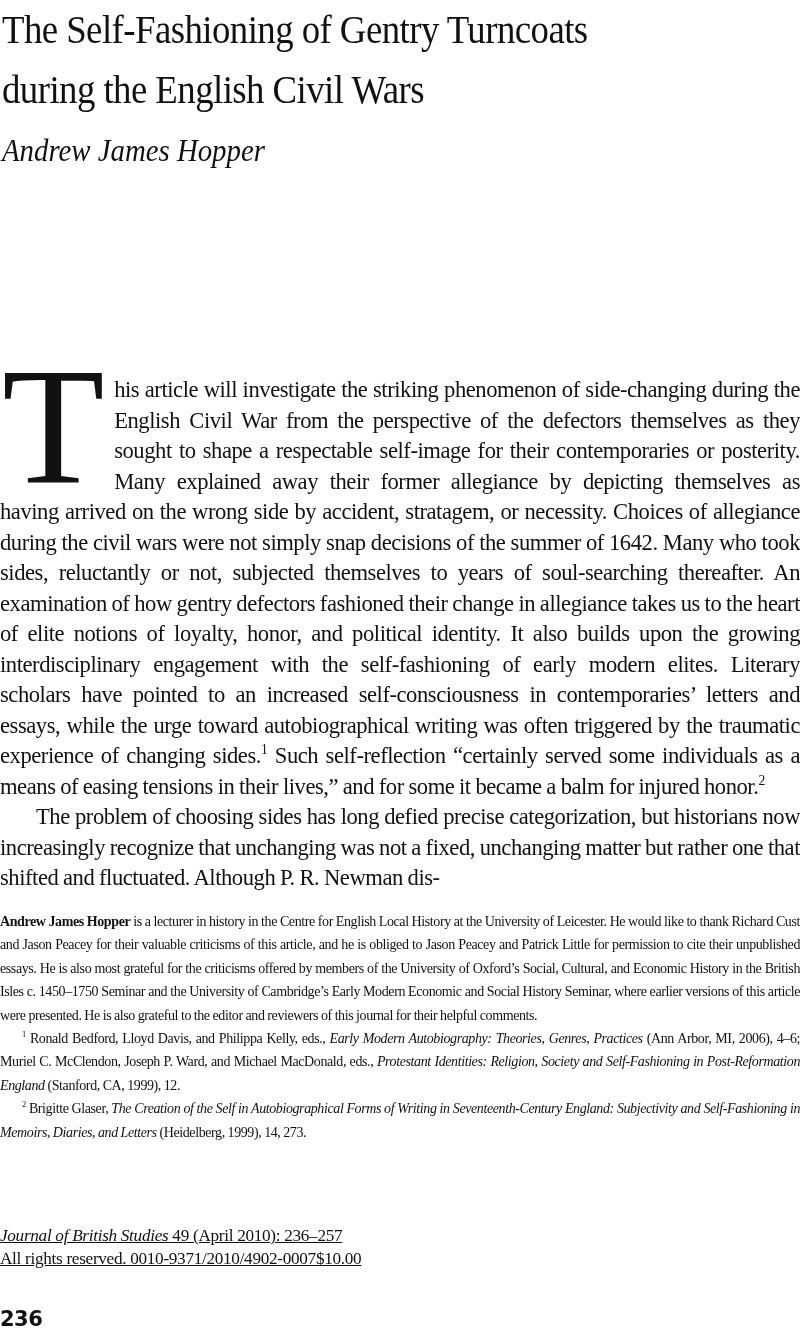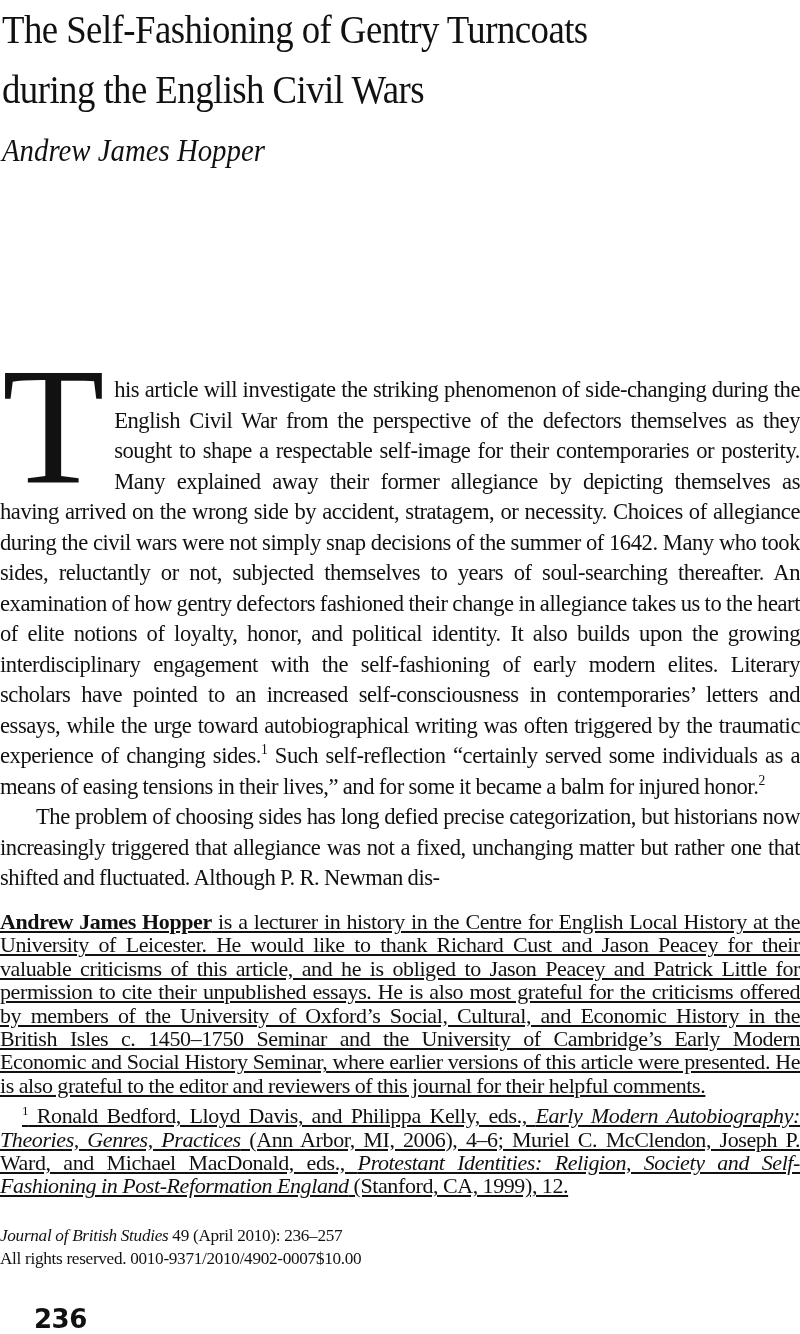--- a/index.html
+++ b/index.html
@@ -25,56 +25,57 @@
   }
   .body-text p { margin: 0; }
   .body-text p.indent { text-indent: 36px; }
   .dropcap {
     float: left; font-size: 168px; line-height: 112px; height: 122px;
     margin: -5px 10px 0 2px; padding-top: 0; font-weight: normal;
   }
   sup { font-size: 60%; line-height: 0; vertical-align: super; }
   .notes {
     position: absolute; left: 0; top: 910px; width: 800px;
-    font-size: 22px; line-height: 23.4px; text-align: justify;
-    letter-spacing: -0.4px; word-spacing: -0.3px; text-decoration: underline;
+    font-size: 14px; line-height: 23.4px; text-align: justify;
+    letter-spacing: -0.4px; word-spacing: -0.3px;
   }
   .notes p { margin: 0; }
-  .notes p.fn { text-indent: 22px; margin-top: 7px; }
+  .notes p.fn { text-indent: 22px; }
   .notes b { font-weight: bold; }
   .notes i { font-style: italic; }
   .imprint {
     position: absolute; left: 0; top: 1224px; width: 800px;
-    font-size: 17.2px; line-height: 23.4px; letter-spacing: -0.3px;
+    font-size: 17.2px; line-height: 23.4px; letter-spacing: -0.3px; text-decoration: underline;
   }
   .imprint div { white-space: nowrap; }
   .folio {
     position: absolute; left: 0; top: 1306px;
-    font-family: "DejaVu Sans", sans-serif; font-weight: bold; font-size: 26px;
-    line-height: 26px; letter-spacing: -0.5px; padding-left: 34px;
+    font-family: "DejaVu Sans", sans-serif; font-weight: bold; font-size: 21px;
+    line-height: 26px; letter-spacing: -0.5px;
   }
 </style>
 </head>
 <body>
 
 <h1 class="title">
   <div>The Self-Fashioning of Gentry Turncoats</div>
   <div>during the English Civil Wars</div>
 </h1>
 
 <h2 class="author">Andrew James Hopper</h2>
 
 <div class="body-text">
   <p><span class="dropcap">T</span><span>his article will investigate the striking phenomenon of side-changing during the English Civil War from the perspective of the defectors themselves as they sought to shape a respectable self-image for their contemporaries or posterity. Many explained away their former allegiance by depicting themselves as having arrived on the wrong side by accident, stratagem, or necessity. Choices of allegiance during the civil wars were not simply snap decisions of the summer of 1642. Many who took sides, reluctantly or not, subjected themselves to years of soul-searching thereafter. An examination of how gentry defectors fashioned their change in allegiance takes us to the heart of elite notions of loyalty, honor, and political identity. It also builds upon the growing interdisciplinary engagement with the self-fashioning of early modern elites. Literary scholars have pointed to an increased self-consciousness in contemporaries’ letters and essays, while the urge toward autobiographical writing was often triggered by the traumatic experience of changing sides.</span><sup>1</sup><span> Such self-reflection “certainly served some individuals as a means of easing tensions in their lives,” and for some it became a balm for injured honor.</span><sup>2</sup></p>
-  <p class="indent">The problem of choosing sides has long defied precise categorization, but historians now increasingly triggered that allegiance was not a fixed, unchanging matter but rather one that shifted and fluctuated. Although P. R. Newman dis-</p>
+  <p class="indent">The problem of choosing sides has long defied precise categorization, but historians now increasingly recognize that unchanging was not a fixed, unchanging matter but rather one that shifted and fluctuated. Although P. R. Newman dis-</p>
 </div>
 
 <div class="notes">
   <p><b>Andrew James Hopper</b><span> is a lecturer in history in the Centre for English Local History at the University of Leicester. He would like to thank Richard Cust and Jason Peacey for their valuable criticisms of this article, and he is obliged to Jason Peacey and Patrick Little for permission to cite their unpublished essays. He is also most grateful for the criticisms offered by members of the University of Oxford’s Social, Cultural, and Economic History in the British Isles c. 1450–1750 Seminar and the University of Cambridge’s Early Modern Economic and Social History Seminar, where earlier versions of this article were presented. He is also grateful to the editor and reviewers of this journal for their helpful comments.</span></p>
   <p class="fn"><sup>1</sup><span> Ronald Bedford, Lloyd Davis, and Philippa Kelly, eds., </span><i>Early Modern Autobiography: Theories, Genres, Practices</i><span> (Ann Arbor, MI, 2006), 4–6; Muriel C. McClendon, Joseph P. Ward, and Michael MacDonald, eds., </span><i>Protestant Identities: Religion, Society and Self-Fashioning in Post-Reformation England</i><span> (Stanford, CA, 1999), 12.</span></p>
+  <p class="fn"><sup>2</sup><span> Brigitte Glaser, </span><i>The Creation of the Self in Autobiographical Forms of Writing in Seventeenth-Century England: Subjectivity and Self-Fashioning in Memoirs, Diaries, and Letters</i><span> (Heidelberg, 1999), 14, 273.</span></p>
 </div>
 
 <div class="imprint">
   <div><i>Journal of British Studies</i><span> 49 (April 2010): 236–257</span></div>
   <div>All rights reserved. 0010-9371/2010/4902-0007$10.00</div>
 </div>
 
 <div class="folio">236</div>
 
 </body></html>

